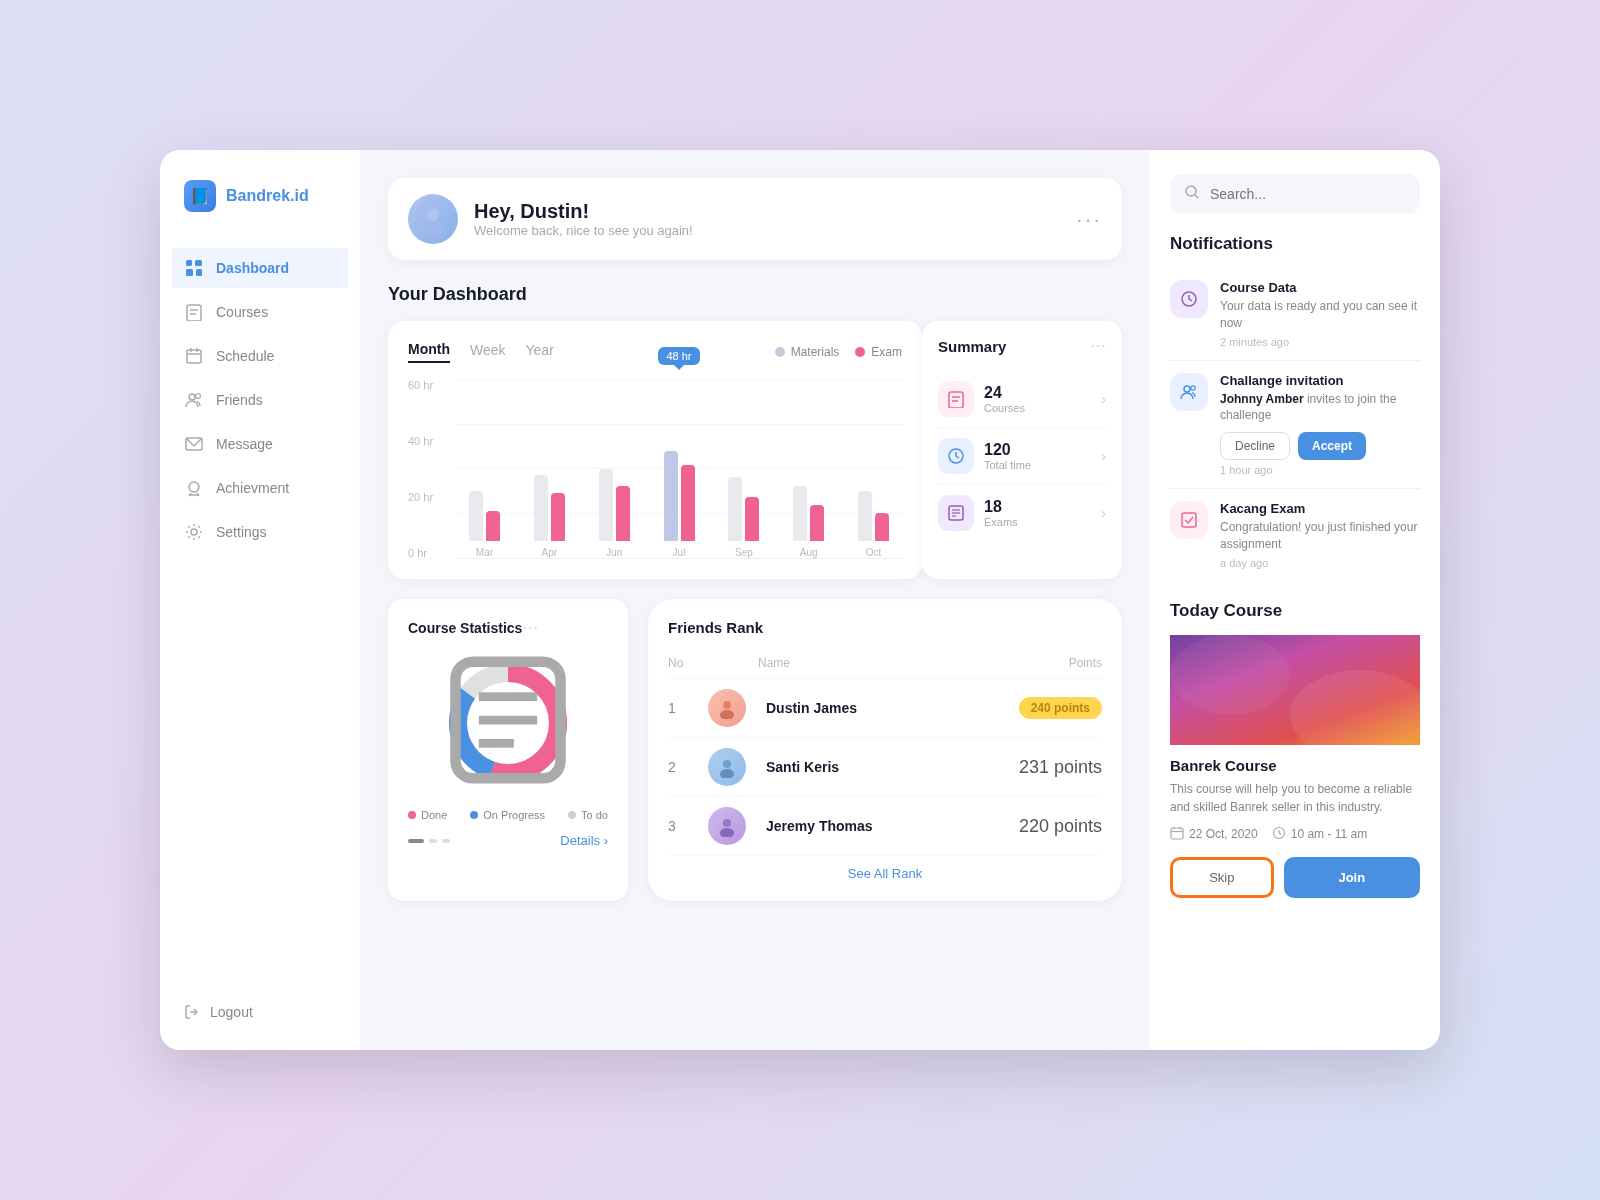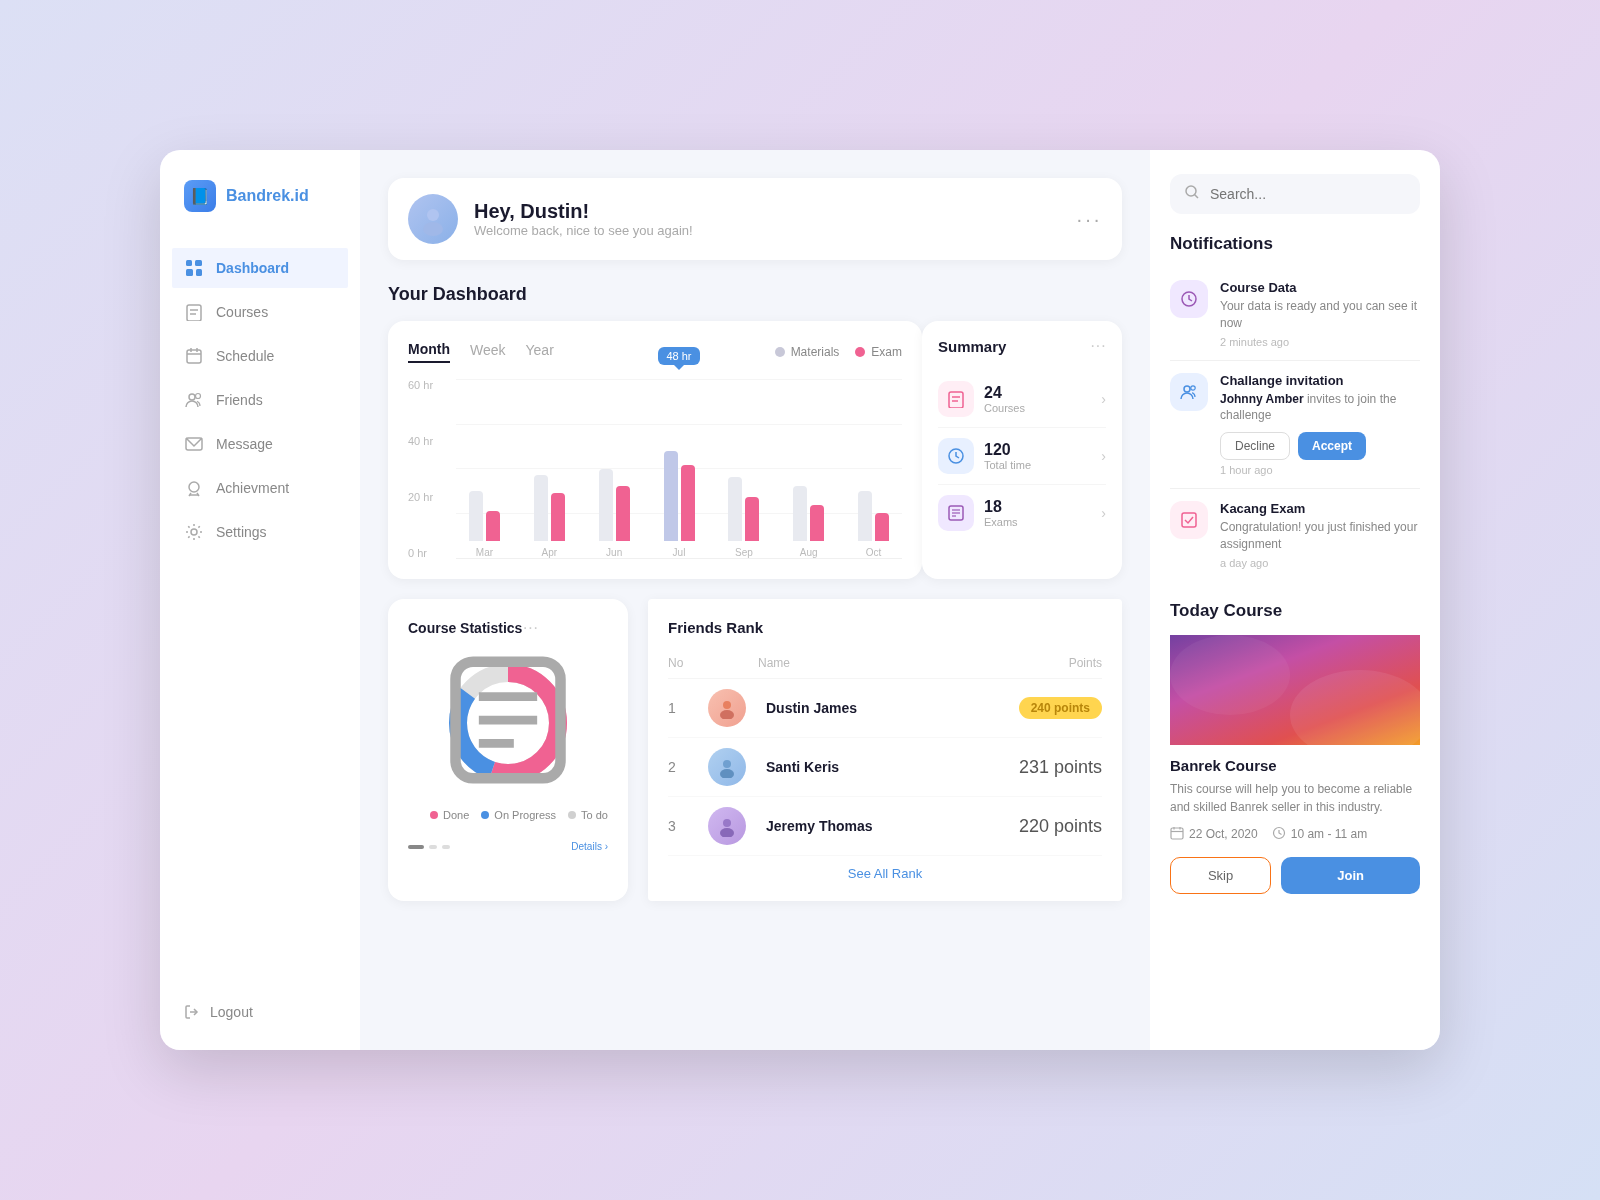--- a/index.html
+++ b/index.html
@@ -410,22 +410,22 @@
       position: absolute;
       top: 50%;
       left: 50%;
       transform: translate(-50%, -50%);
       font-size: 22px;
       color: #888;
     }
     .stats-legend {
       display: flex;
       gap: 12px;
-      justify-content: flex-end;
-      margin-bottom: 20px;
+      justify-content: space-between;
+      margin-bottom: 12px;
     }
     .stats-legend-item {
       display: flex;
       align-items: center;
       gap: 5px;
       font-size: 11px;
       color: #888;
     }
     .stats-legend-dot {
       width: 8px;
@@ -445,30 +445,30 @@
       width: 8px;
       height: 4px;
       border-radius: 2px;
       background: #ddd;
     }
     .dot-nav.active {
       background: #888;
       width: 16px;
     }
     .details-link {
-      font-size: 10px;
+      font-size: 13px;
       color: #4a90e2;
       cursor: pointer;
       font-weight: 500;
     }
 
     
     .rank-card {
       background: white;
-      border-radius: 4px;
+      border-radius: 25px;
       padding: 20px;
       flex: 1;
       box-shadow: 0 2px 12px rgba(0,0,0,0.05);
     }
     .rank-title {
       font-size: 15px;
       font-weight: 700;
       color: #1a1a2e;
       margin-bottom: 12px;
     }
@@ -659,21 +659,21 @@
       color: #888;
     }
     .meta-icon { font-size: 13px; }
     .course-actions {
       display: flex;
       gap: 10px;
     }
     .btn-skip {
       flex: 1;
       padding: 10px;
-      border: 1px solid #f97316;
+      border: 3px solid #f97316;
       border-radius: 10px;
       background: white;
       font-size: 13px;
       color: #666;
       cursor: pointer;
       text-align: center;
     }
     .btn-join {
       flex: 1.5;
       padding: 10px;

